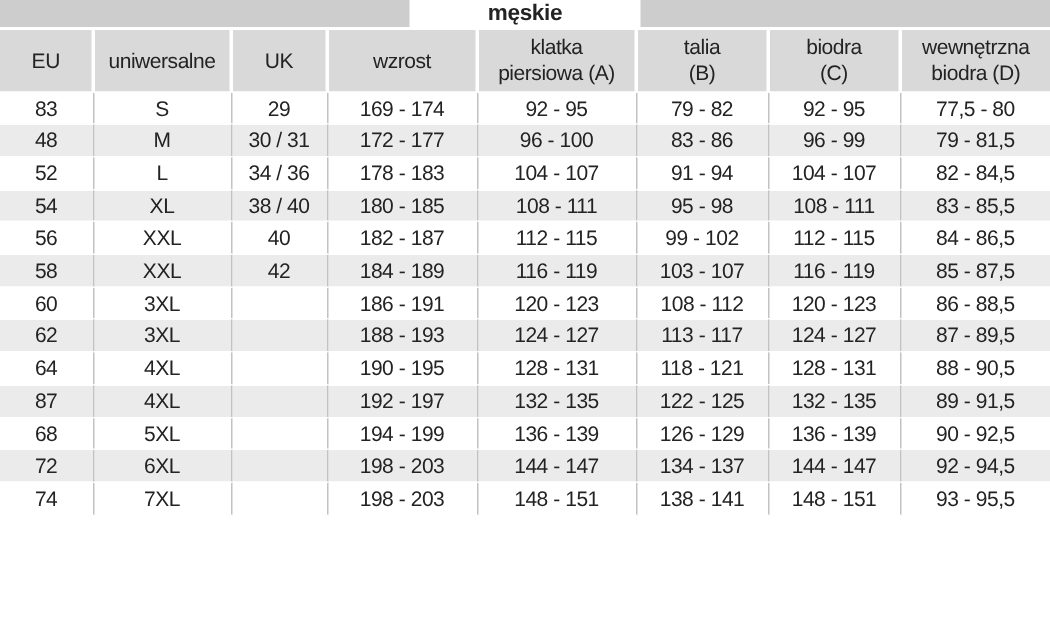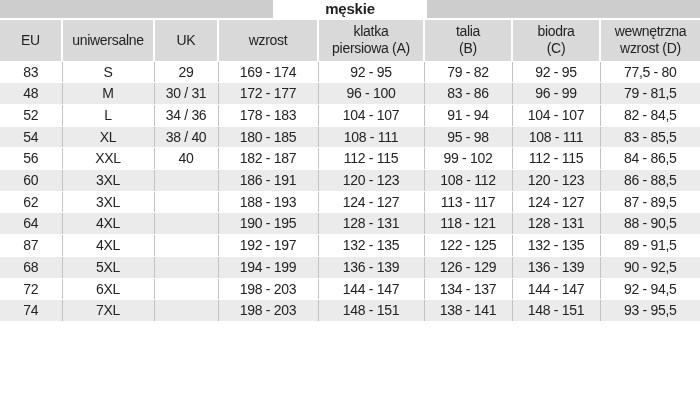--- a/index.html
+++ b/index.html
@@ -124,21 +124,21 @@
         <th>
           <span class="hl">talia</span>
           <span class="hl">(B)</span>
         </th>
         <th>
           <span class="hl">biodra</span>
           <span class="hl">(C)</span>
         </th>
         <th>
           <span class="hl">wewnętrzna</span>
-          <span class="hl">wzrost (D)</span>
+          <span class="hl">biodra (D)</span>
         </th>
       </tr>
     </thead>
     <tbody>
         <tr>
           <td>83</td>
           <td>S</td>
           <td>29</td>
           <td>169 - 174</td>
           <td>92 - 95</td>
@@ -180,20 +180,30 @@
           <td>56</td>
           <td>XXL</td>
           <td>40</td>
           <td>182 - 187</td>
           <td>112 - 115</td>
           <td>99 - 102</td>
           <td>112 - 115</td>
           <td>84 - 86,5</td>
         </tr>
         <tr>
+          <td>58</td>
+          <td>XXL</td>
+          <td>42</td>
+          <td>184 - 189</td>
+          <td>116 - 119</td>
+          <td>103 - 107</td>
+          <td>116 - 119</td>
+          <td>85 - 87,5</td>
+        </tr>
+        <tr>
           <td>60</td>
           <td>3XL</td>
           <td></td>
           <td>186 - 191</td>
           <td>120 - 123</td>
           <td>108 - 112</td>
           <td>120 - 123</td>
           <td>86 - 88,5</td>
         </tr>
         <tr>

